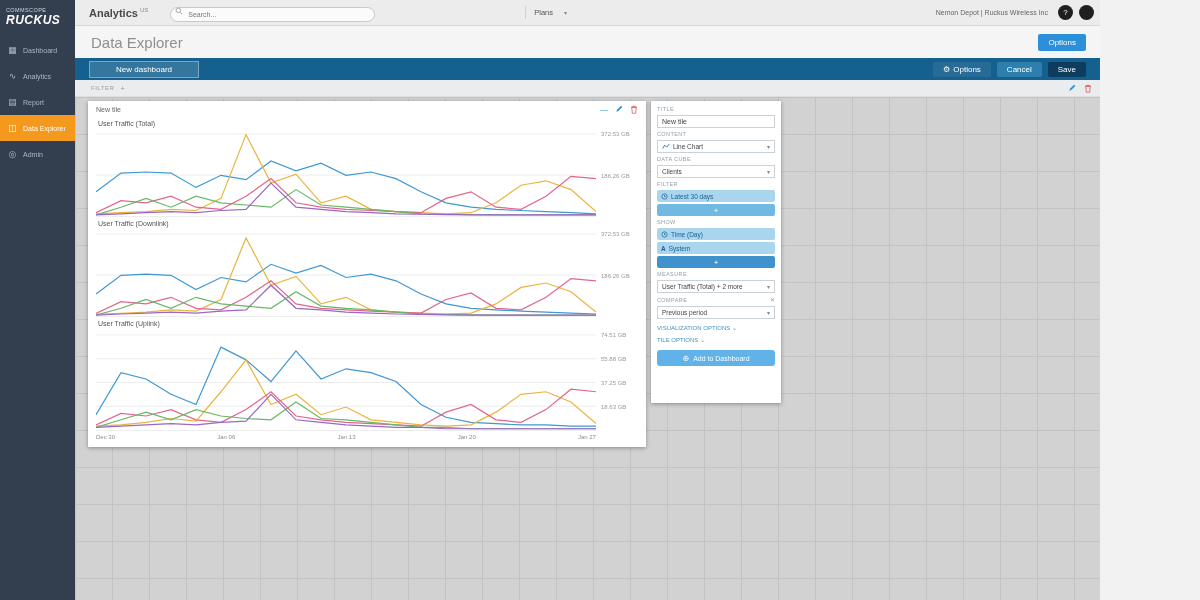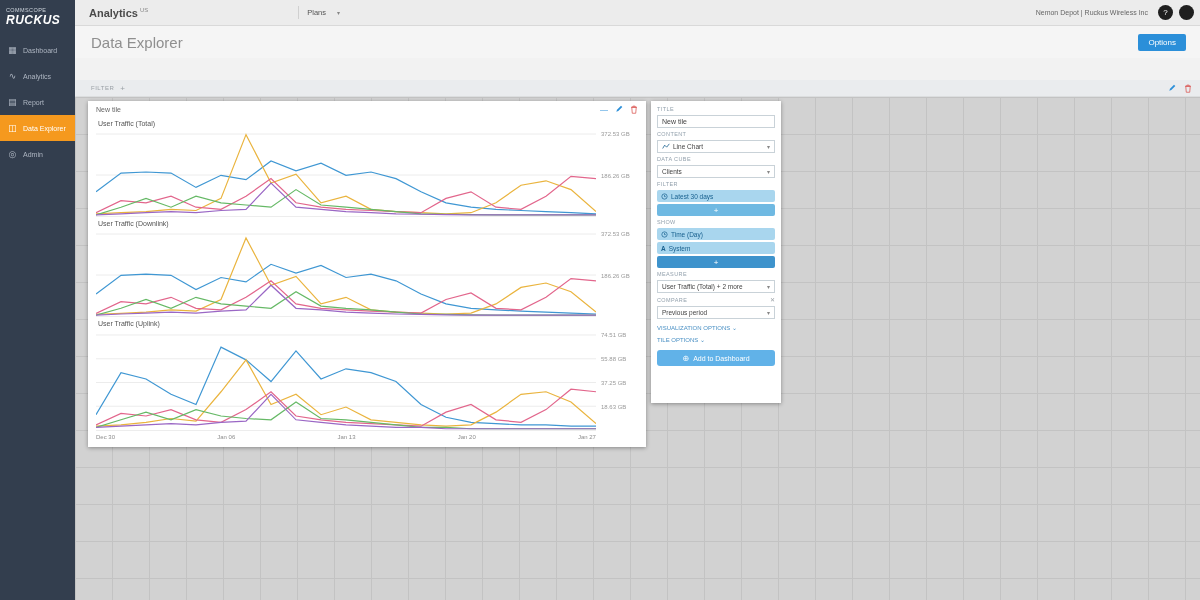--- a/index.html
+++ b/index.html
@@ -1,17 +1,17 @@
 <!DOCTYPE html>
 <html><head>
 <meta charset="utf-8">
 <style>
   * { margin:0; padding:0; box-sizing:border-box; }
   html,body { width:1200px; height:600px; font-family:"Liberation Sans", sans-serif; background:#f2f2f2; overflow:hidden; }
-  .stage { position:relative; width:1200px; height:600px;padding-left:40px; }
+  .stage { position:relative; width:1100px; height:600px;padding-left:40px; }
 
   
   .sidebar { position:absolute; left:0; top:0; width:75px; height:600px; background:#333e4e; z-index:5; }
   .brand { padding:7px 6px 10px 6px; color:#fff; }
   .brand-top { font-size:5.5px; letter-spacing:.4px; color:#cfd6de; }
   .brand-main { font-size:12px; font-weight:bold; font-style:italic; letter-spacing:.5px; }
   .nav-item { display:flex; align-items:center; gap:5px; padding:8px 7px; color:#aeb6c2; font-size:7px; cursor:pointer; }
   .nav-item .nav-icon { font-size:9px; width:11px; text-align:center; }
   .nav-item.active { background:#f5991e; color:#fff; }
 
@@ -132,38 +132,55 @@
       <div class="nav-item">
         <span class="nav-icon">◎</span>
         <span class="nav-label">Admin</span>
       </div>
     </nav>
   </aside>
 
   <header class="topbar">
     <span class="app-title">Analytics</span>
     <span class="app-badge">US</span>
+    <div class="search-box">
+      <svg width="8" height="8" viewBox="0 0 12 12">
+          <circle cx="5" cy="5" r="3.4" fill="none" stroke="#9a9a9a" stroke-width="1.2"></circle>
+          <line x1="7.6" y1="7.6" x2="10.6" y2="10.6" stroke="#9a9a9a" stroke-width="1.2"></line>
+        </svg>
+      <input type="text" placeholder="Search..." style="">
+    </div>
     <div class="context-select">
       <span>Plans</span>
       <span class="caret">▾</span>
     </div>
     <div class="tb-spacer"></div>
     <span class="account-text">Nemon Depot | Ruckus Wireless Inc</span>
     <span class="circle-btn">?</span>
     <span class="circle-btn">
       <span class="person-glyph"><span class="p-head"></span><span class="p-body"></span></span>
     </span>
   </header>
 
   <div class="title-row">
     <span class="page-title">Data Explorer</span>
     <div class="title-spacer"></div>
     <span class="download-btn">Options</span>
   </div>
 
+  <div class="blue-bar">
+    <span class="dash-tab">New dashboard</span>
+    <div class="bar-spacer"></div>
+    <span class="bar-btn ghost">
+      <span class="gear-glyph">⚙</span>
+      <span>Options</span>
+    </span>
+    <span class="bar-btn outline">Cancel</span>
+    <span class="bar-btn primary">Save</span>
+  </div>
 
   <div class="filter-strip">
     <span class="filter-label">FILTER</span>
     <span class="filter-add">+</span>
     <div class="strip-spacer"></div>
     <span class="strip-icon edit">
       <svg width="8" height="8" viewBox="0 0 12 12">
           <path d="M2 10l1-3 6-6 2 2-6 6-3 1z" fill="currentColor"></path>
         </svg>
     </span>

